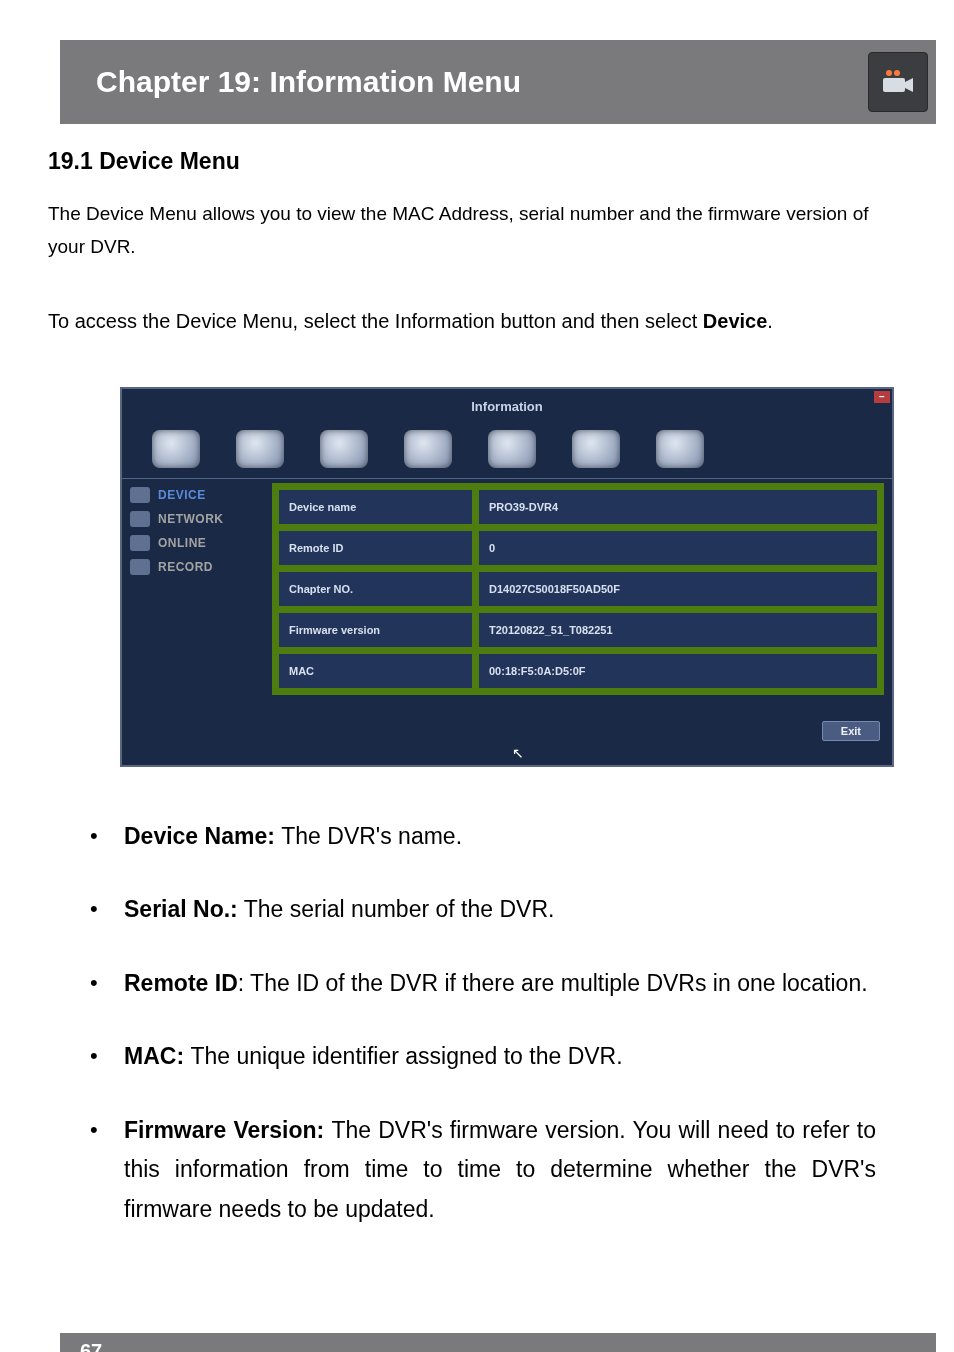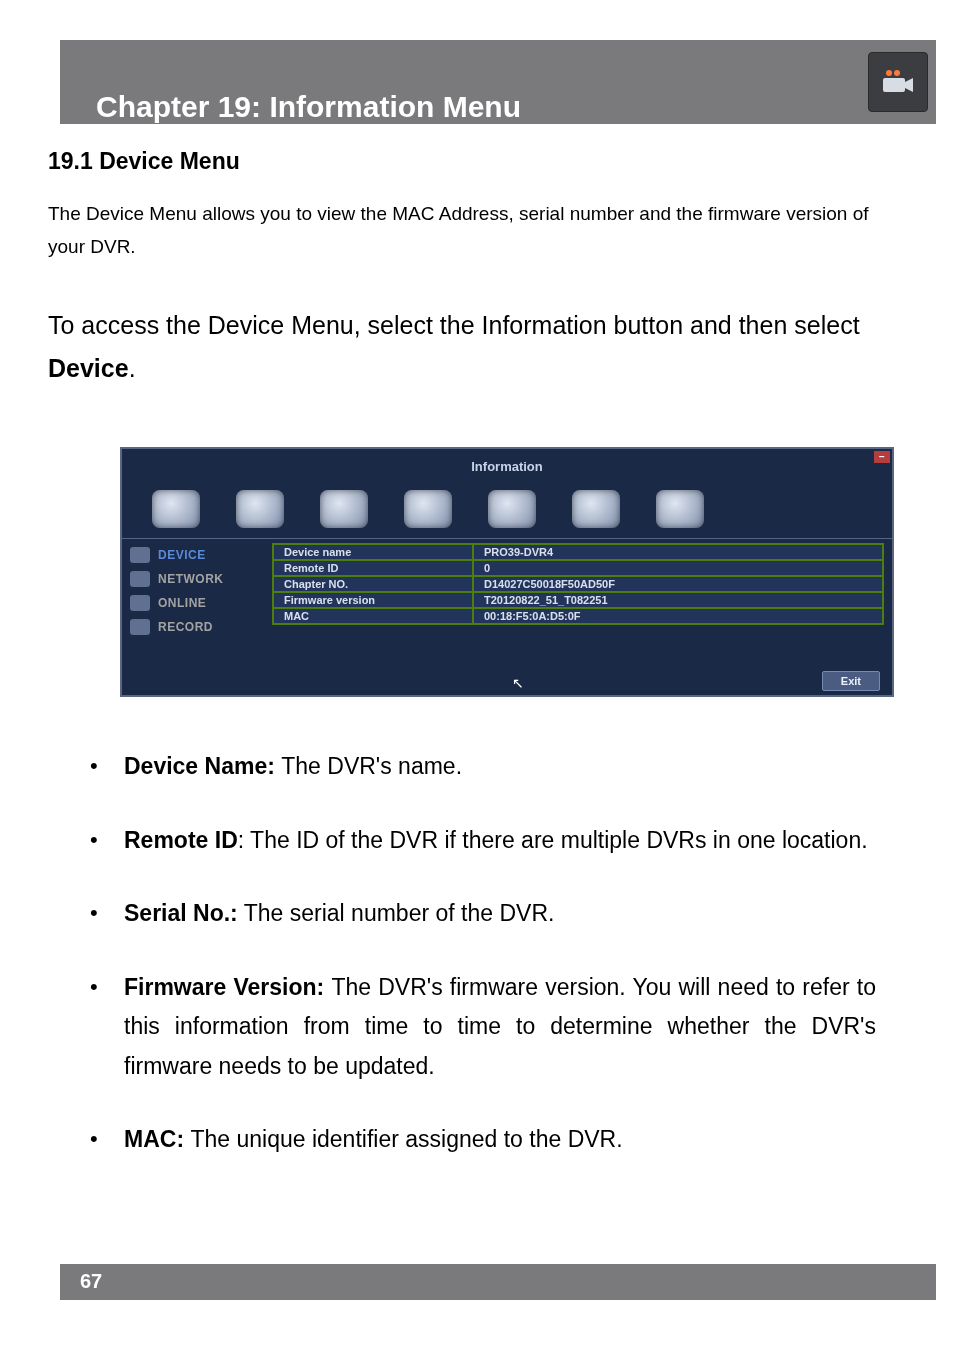--- a/index.html
+++ b/index.html
@@ -9,21 +9,21 @@
     width: 954px;
     margin: 0 auto;
     color: #000;
   }
   .page-pad { padding: 40px 0 0 0; }
   .header-bar {
     background: #7a7a7c;
     margin: 0 18px 0 60px;
     height: 84px;
     display: flex;
-    align-items: flex-end;
+    align-items: center;
     position: relative;
   }
   .header-title {
     color: #fff;
     font-size: 30px;
     font-weight: bold;
     padding-left: 36px;
   }
   .header-icon-box {
     position: absolute;
@@ -44,23 +44,23 @@
     font-size: 23px;
     font-weight: bold;
     margin-bottom: 22px;
   }
   .body-text {
     font-size: 19px;
     line-height: 1.75;
     margin-bottom: 40px;
   }
   .body-text2 {
-    font-size: 25px;
+    font-size: 20px;
     line-height: 1.75;
-    margin-bottom: 16px;
+    margin-bottom: 8px;
   }
   .bold { font-weight: bold; }
 
   
   .shot-wrap { padding: 0 60px 0 120px; }
   .shot {
     background: #1a2a46;
     border: 2px solid #5a6682;
     position: relative;
     font-family: Verdana, Arial, sans-serif;
@@ -114,32 +114,32 @@
     letter-spacing: .5px;
   }
   .side-item.active { color: #5a8ad8; }
   .side-icon {
     width: 20px; height: 16px;
     background: #5f7090; border-radius: 3px;
   }
   .shot-main { flex: 1; padding: 4px 8px 70px 0; position: relative; }
   .info-table { width: 100%; border-collapse: collapse; }
   .info-table td {
-    border: 2px solid #4d7c0f;
+    border: 7px solid #4d7c0f;
     color: #d8e0ee;
     font-size: 11px;
     font-weight: bold;
-    padding: 1px 10px;
+    padding: 11px 10px;
     background: #22345a;
   }
   .info-table td:first-child { width: 200px; }
   .exit-btn {
     position: absolute;
     right: 12px;
-    bottom: 4px;
+    bottom: 24px;
     background: #4a5c82;
     color: #eef1f6;
     font-size: 11px;
     padding: 3px 18px;
     border: 1px solid #748ab0;
     border-radius: 2px;
     font-weight: bold;
   }
   .cursor {
     position: absolute;
@@ -271,24 +271,24 @@
           <div class="exit-btn">Exit</div>
           <div class="cursor">↖</div>
         </div>
       </div>
     </div>
   </div>
 
   <div class="content" style="padding-top:0;">
     <ul class="bullets">
       <li><span class="bold">Device Name: </span><span>The DVR's name.</span></li>
+      <li><span class="bold">Serial No.:</span><span> The serial number of the DVR.</span></li>
       <li><span class="bold">Remote ID</span><span>: The ID of the DVR if there are multiple DVRs in one location.</span></li>
-      <li><span class="bold">Serial No.:</span><span> The serial number of the DVR.</span></li>
+      <li><span class="bold">MAC: </span><span>The unique identifier assigned to the DVR.</span></li>
       <li><span class="bold">Firmware Version: </span><span>The DVR's firmware version. You will need to refer to this information from time to time to determine whether the DVR's firmware needs to be updated.</span></li>
-      <li><span class="bold">MAC: </span><span>The unique identifier assigned to the DVR.</span></li>
     </ul>
   </div>
 
   <div class="footer">
     <span class="page-num">67</span>
   </div>
 
 </div>
 
 </body></html>

